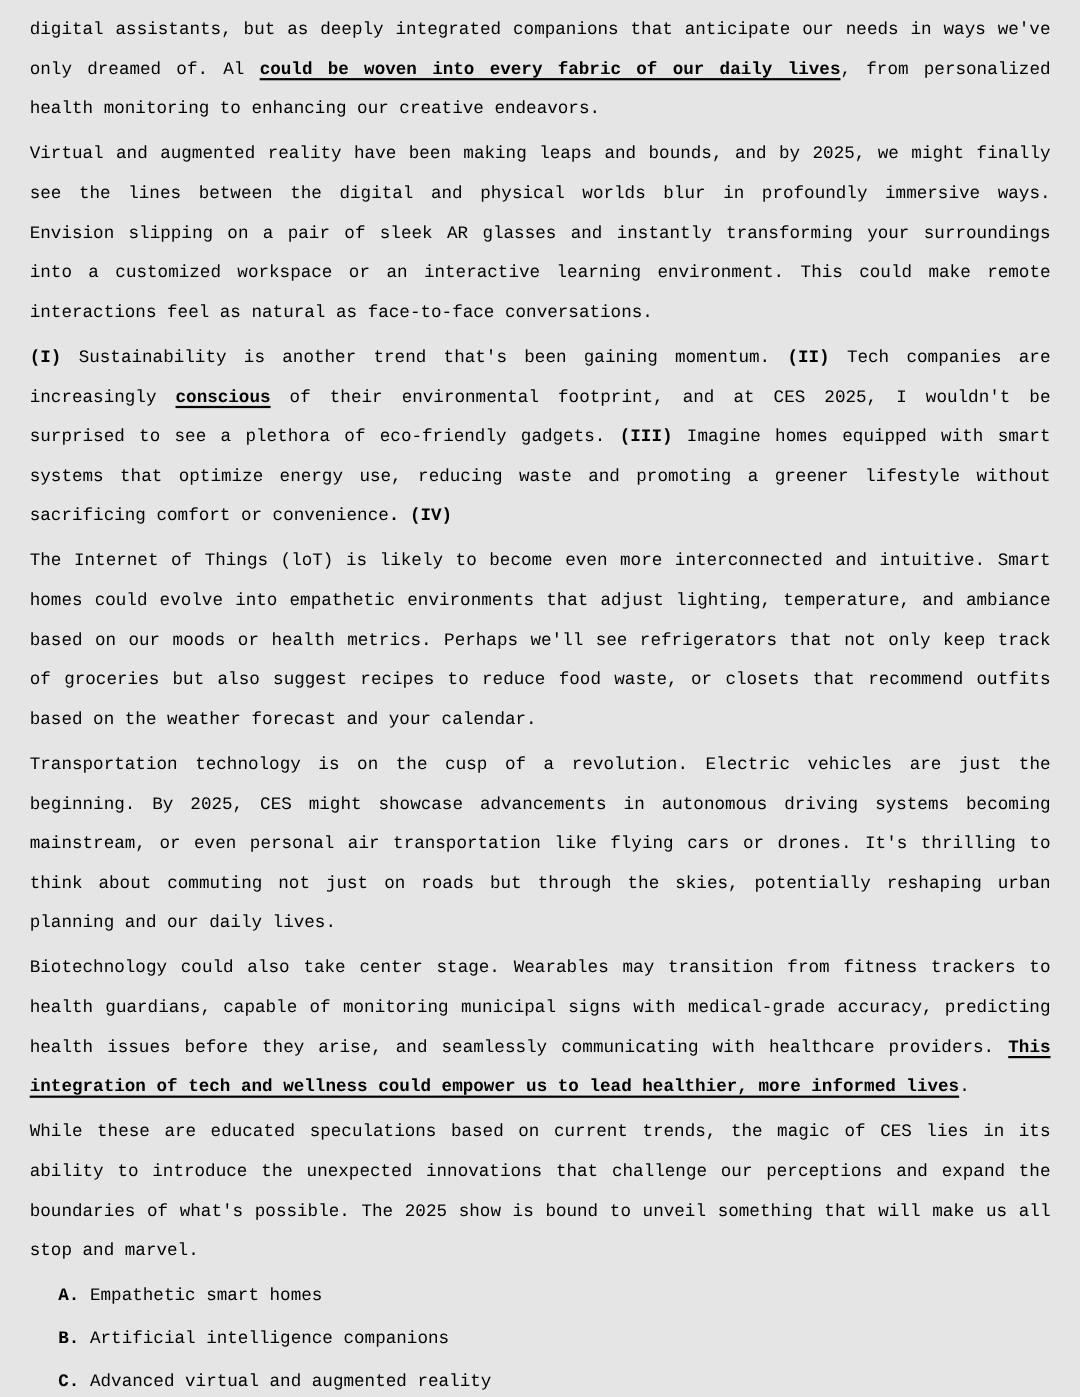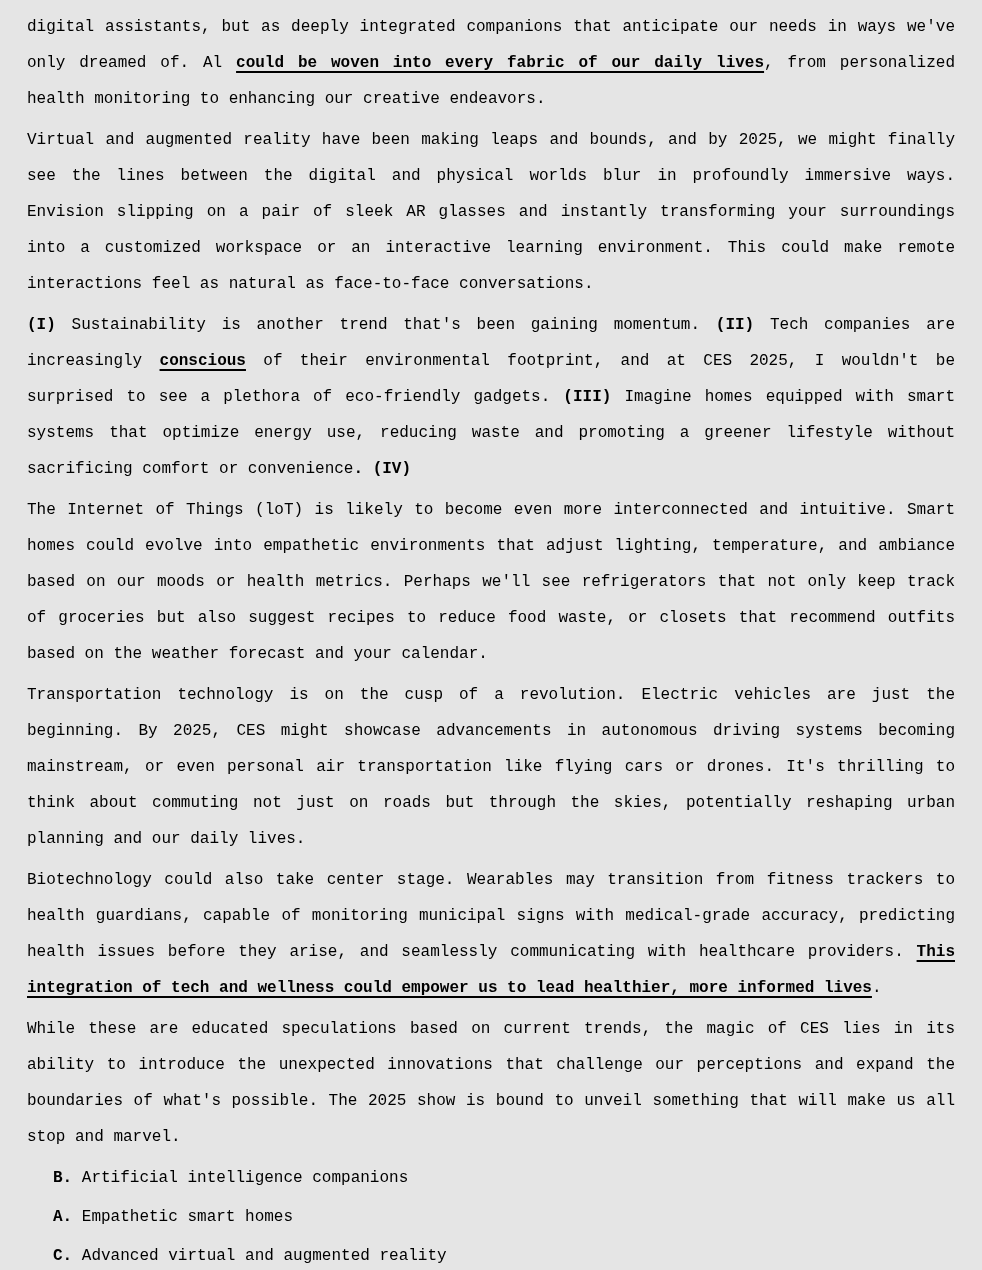--- a/index.html
+++ b/index.html
@@ -36,17 +36,17 @@
 
 <div class="page">
   <div class="passage">
       <p class="para"><span>digital assistants, but as deeply integrated companions that anticipate our needs in ways we've only dreamed of. Al </span><span class="run-bold run-underline">could be woven into every fabric of our daily lives</span><span>, from personalized health monitoring to enhancing our creative endeavors.</span></p>
       <p class="para"><span>Virtual and augmented reality have been making leaps and bounds, and by 2025, we might finally see the lines between the digital and physical worlds blur in profoundly immersive ways. Envision slipping on a pair of sleek AR glasses and instantly transforming your surroundings into a customized workspace or an interactive learning environment. This could make remote interactions feel as natural as face-to-face conversations.</span></p>
       <p class="para"><span class="run-bold">(I)</span><span> Sustainability is another trend that's been gaining momentum. </span><span class="run-bold">(II)</span><span> Tech companies are increasingly </span><span class="run-bold run-underline">conscious</span><span> of their environmental footprint, and at CES 2025, I wouldn't be surprised to see a plethora of eco-friendly gadgets. </span><span class="run-bold">(III)</span><span> Imagine homes equipped with smart systems that optimize energy use, reducing waste and promoting a greener lifestyle without sacrificing comfort or convenience</span><span class="run-bold">. (IV)</span></p>
       <p class="para"><span>The Internet of Things (loT) is likely to become even more interconnected and intuitive. Smart homes could evolve into empathetic environments that adjust lighting, temperature, and ambiance based on our moods or health metrics. Perhaps we'll see refrigerators that not only keep track of groceries but also suggest recipes to reduce food waste, or closets that recommend outfits based on the weather forecast and your calendar.</span></p>
       <p class="para"><span>Transportation technology is on the cusp of a revolution. Electric vehicles are just the beginning. By 2025, CES might showcase advancements in autonomous driving systems becoming mainstream, or even personal air transportation like flying cars or drones. It's thrilling to think about commuting not just on roads but through the skies, potentially reshaping urban planning and our daily lives.</span></p>
       <p class="para"><span>Biotechnology could also take center stage. Wearables may transition from fitness trackers to health guardians, capable of monitoring municipal signs with medical-grade accuracy, predicting health issues before they arise, and seamlessly communicating with healthcare providers. </span><span class="run-bold run-underline">This integration of tech and wellness could empower us to lead healthier, more informed lives</span><span>.</span></p>
       <p class="para"><span>While these are educated speculations based on current trends, the magic of CES lies in its ability to introduce the unexpected innovations that challenge our perceptions and expand the boundaries of what's possible. The 2025 show is bound to unveil something that will make us all stop and marvel.</span></p>
+      <p class="option"><span class="run-bold">A.</span><span> Empathetic smart homes</span></p>
       <p class="option"><span class="run-bold">B.</span><span> Artificial intelligence companions</span></p>
-      <p class="option"><span class="run-bold">A.</span><span> Empathetic smart homes</span></p>
       <p class="option"><span class="run-bold">C.</span><span> Advanced virtual and augmented reality</span></p>
     </div>
 </div>
 
 </body></html>

